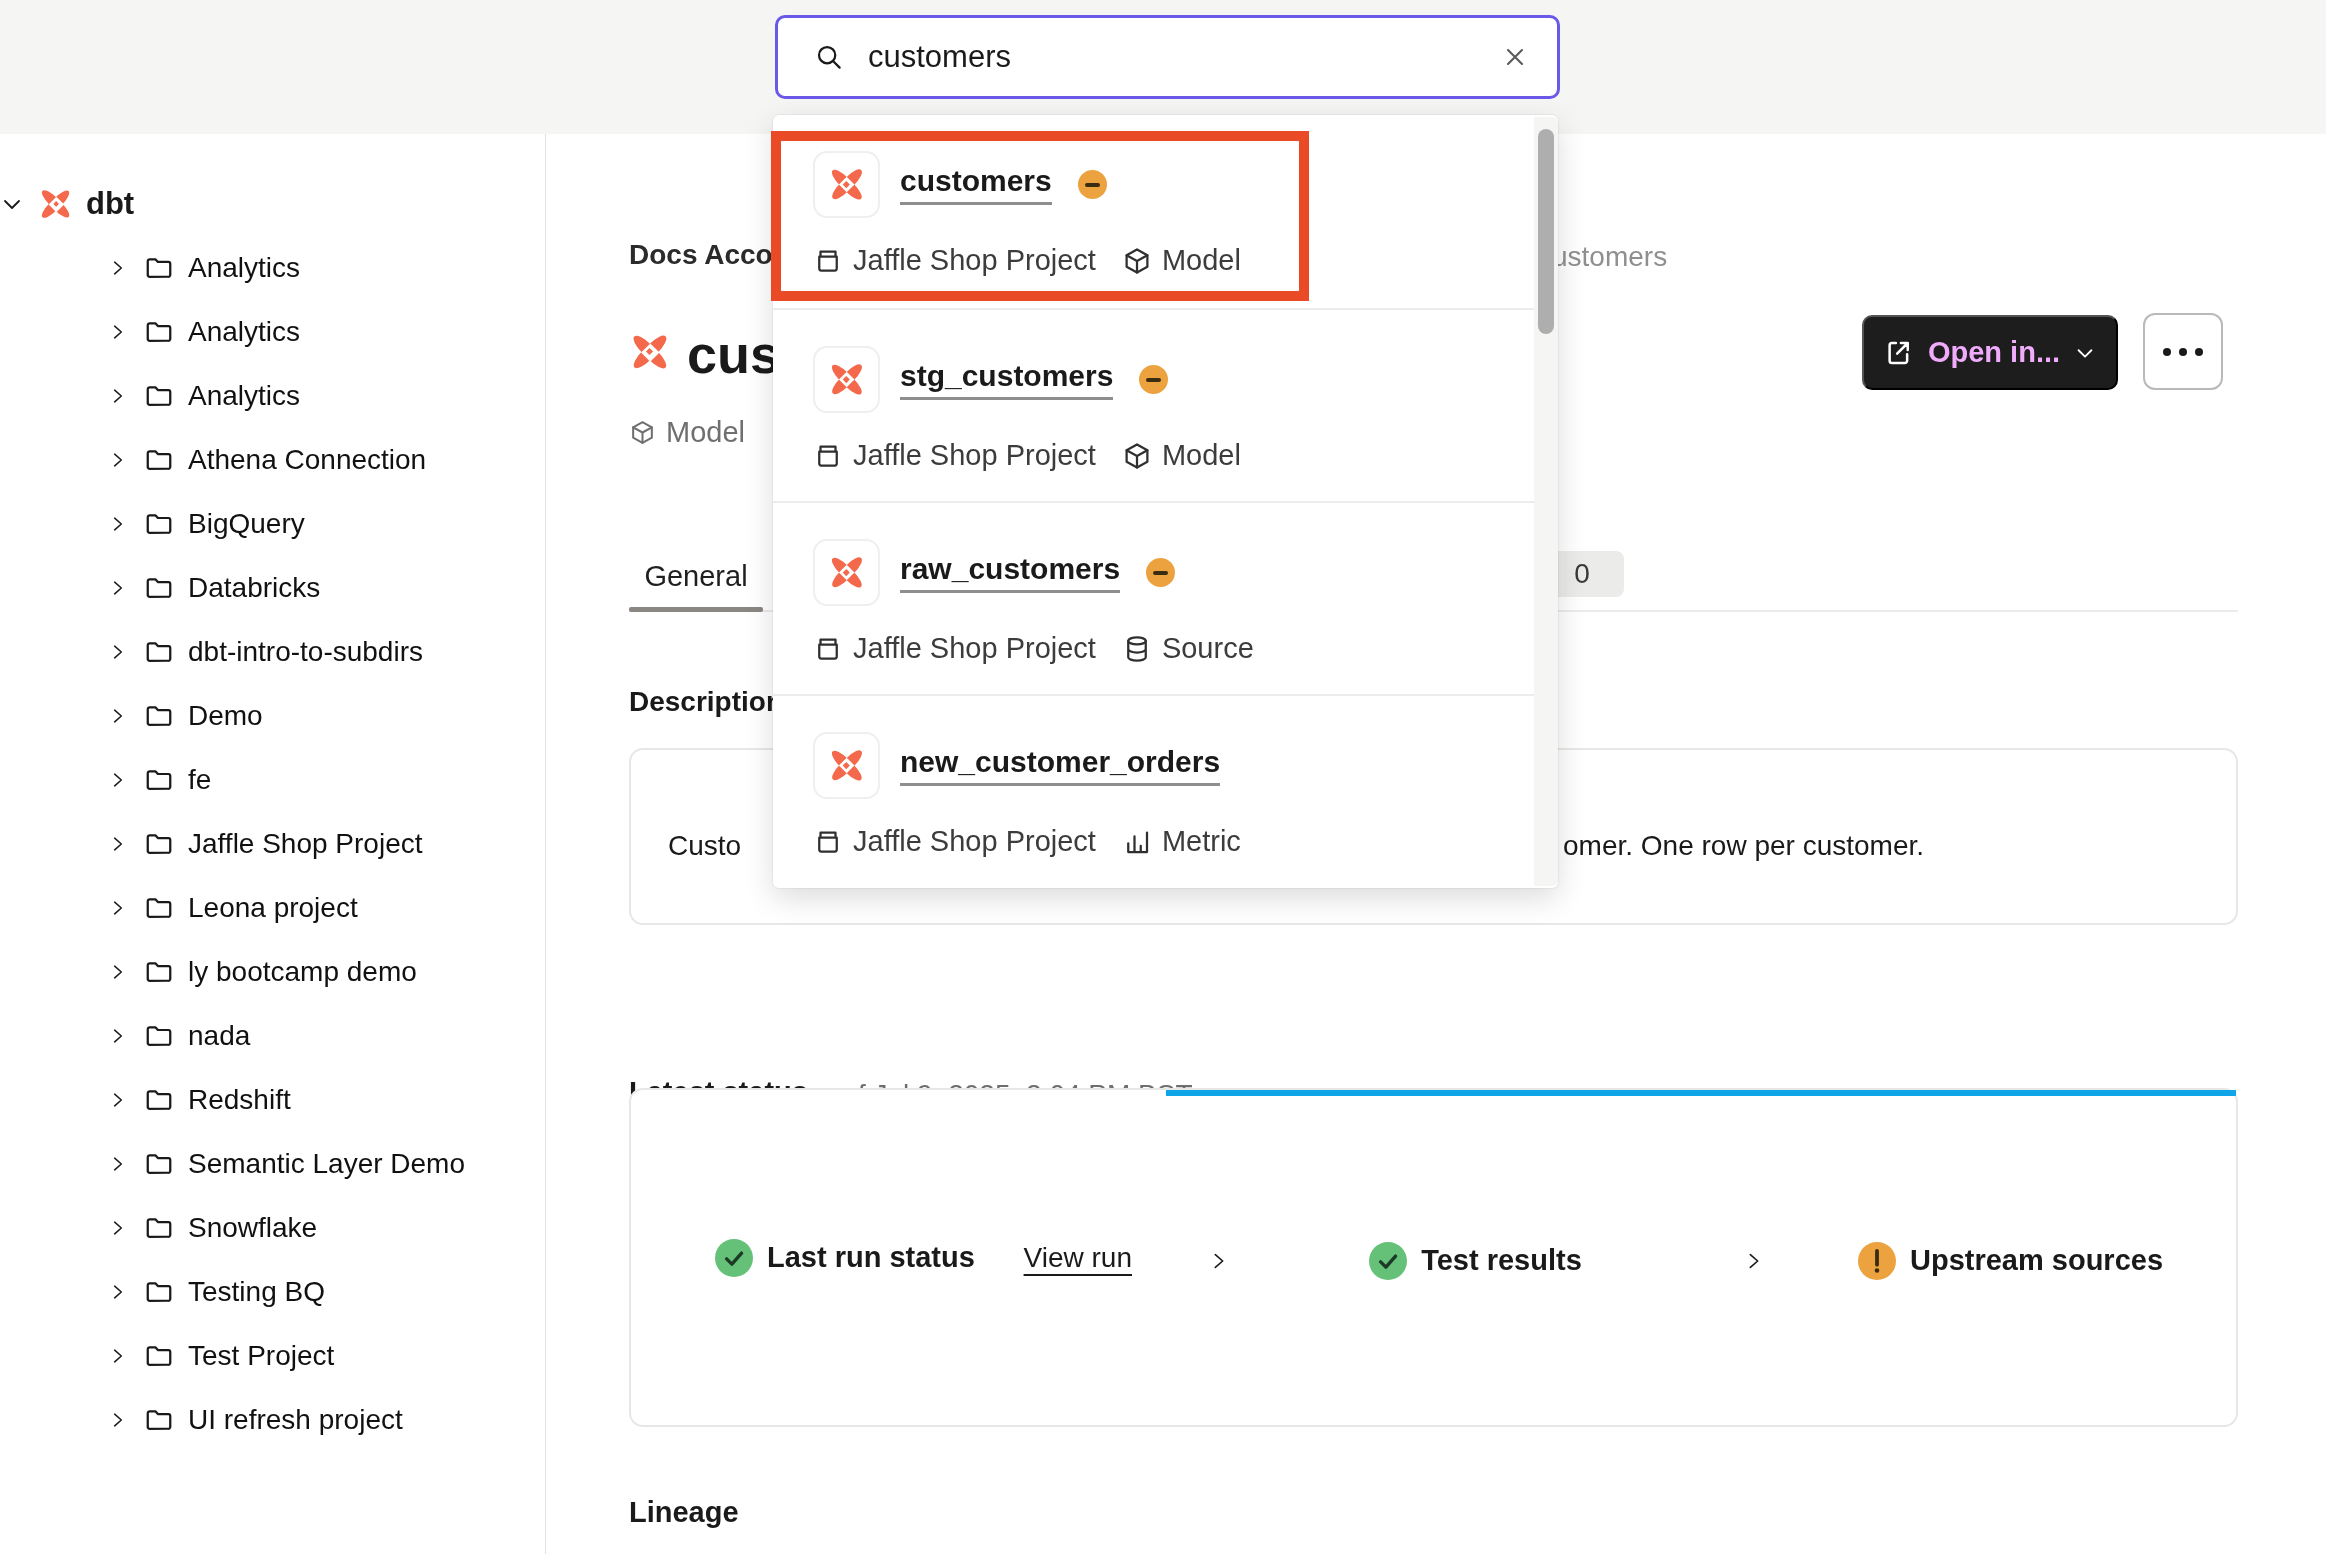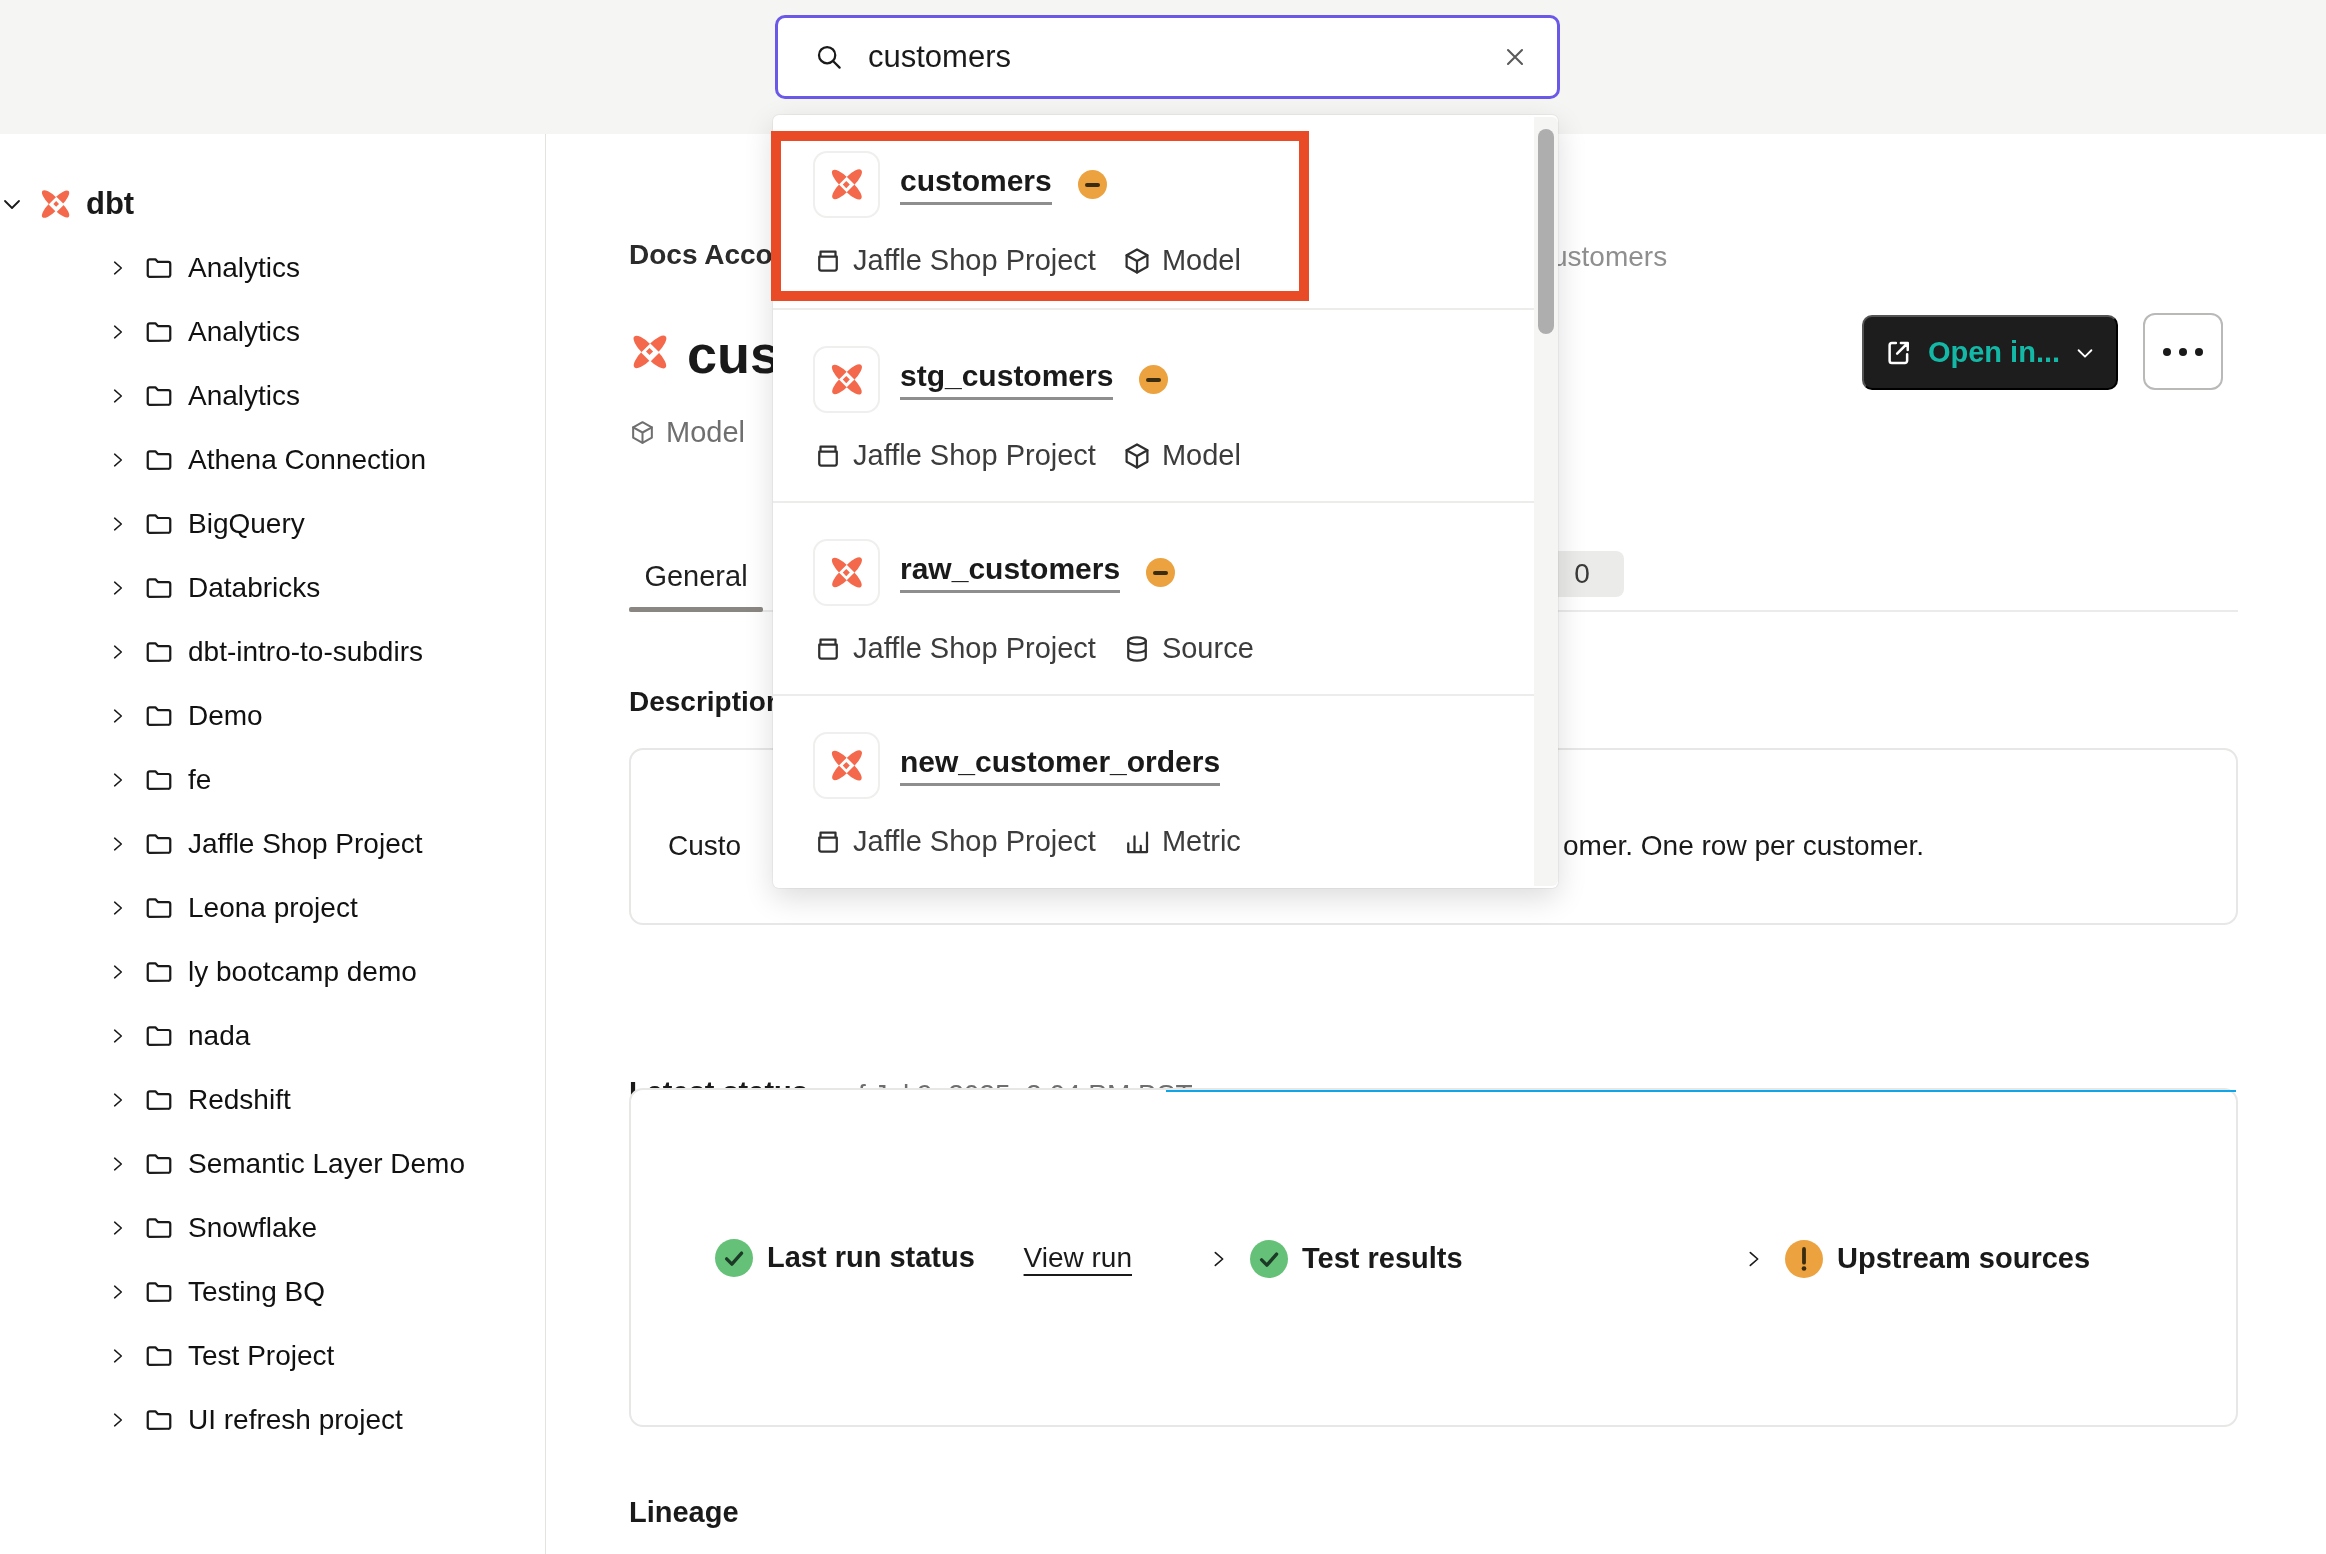--- a/index.html
+++ b/index.html
@@ -47,40 +47,40 @@
 
   
   .crumb-left{left:629px;top:239px;font-size:28px;font-weight:700;color:#2B2B2B;white-space:nowrap;cursor:pointer;}
   .crumb-right{left:1538px;top:241px;font-size:28px;color:#8F8F8F;white-space:nowrap;cursor:pointer;}
   .title-logo{left:629px;top:331px;}
   .page-title{left:687px;top:326px;font-size:54px;font-weight:700;line-height:56px;white-space:nowrap;}
   .subtitle{left:629px;top:416px;display:flex;align-items:center;font-size:29px;color:var(--gray);}
   .subtitle .lbl{margin-left:10px;}
   .subtitle .paren{margin-left:46px;}
 
-  .openin-btn{left:1862px;top:315px;width:256px;height:75px;background:#1D1D1D;border-radius:10px;display:flex;align-items:center;justify-content:center;gap:14px;color:#14b8a6;font-size:29px;font-weight:700;cursor:pointer;}
+  .openin-btn{left:1862px;top:315px;width:256px;height:75px;background:#1D1D1D;border-radius:10px;display:flex;align-items:center;justify-content:center;gap:14px;color:#f0abfc;font-size:29px;font-weight:700;cursor:pointer;}
   .more-btn{left:2143px;top:313px;width:80px;height:77px;background:#fff;border:2px solid #B9B9B7;border-radius:12px;display:flex;align-items:center;justify-content:center;gap:8px;cursor:pointer;}
   .more-btn b{width:8px;height:8px;border-radius:50%;background:#1A1A1A;}
 
   .tabbar-line{left:629px;top:610px;width:1609px;height:2px;background:#EBEBEB;}
   .tab-general{left:629px;top:546px;width:134px;height:60px;display:flex;align-items:center;justify-content:center;font-size:29px;color:#1F1F1F;cursor:pointer;}
   .tab-underline{left:629px;top:607px;width:134px;height:5px;background:#8A8681;border-radius:2px;}
   .zero-badge{left:1540px;top:551px;width:84px;height:46px;background:#EBEBE9;border-radius:8px;display:flex;align-items:center;justify-content:center;font-size:28px;color:#3A3A3A;cursor:pointer;}
 
   .h-desc{left:629px;top:686px;font-size:28px;font-weight:700;}
   .desc-box{left:629px;top:748px;width:1609px;height:177px;border:2px solid var(--line);border-radius:14px;background:#fff;}
   .desc-frag-l{left:668px;top:830px;font-size:28px;white-space:nowrap;}
   .desc-frag-r{left:1563px;top:830px;font-size:28px;white-space:nowrap;}
 
   .h-latest{left:629px;top:1076px;font-size:29px;font-weight:700;}
   .latest-asof{left:805px;top:1079px;font-size:28px;color:#6E6E6E;white-space:nowrap;}
 
   .status-box{left:629px;top:1088px;width:1609px;height:339px;border:2px solid var(--line);border-radius:14px;background:#fff;display:flex;}
   .srow{position:relative;flex:1;display:flex;align-items:center;padding-left:84px;font-size:29px;font-weight:700;}
-  .srow + .srow{border-top:2px solid #0ea5e9;}
+  .srow + .srow{border-top:6px solid #0ea5e9;justify-content:center;}
   .srow .chev{position:absolute;left:42px;top:50%;margin-top:-11px;}
   .srow .sicon{width:38px;height:38px;flex:0 0 auto;}
   .srow .lbl{margin-left:14px;}
   .view-run{margin-left:auto;margin-right:34px;font-size:28px;font-weight:400;text-decoration:underline;text-underline-offset:7px;cursor:pointer;}
   .h-lineage{left:629px;top:1496px;font-size:29px;font-weight:700;}
 
   
   .search{left:775px;top:15px;width:785px;height:84px;background:#fff;border:3px solid var(--purple);border-radius:10px;display:flex;align-items:center;z-index:30;padding:0 28px 0 36px;}
   .search input{flex:1;border:none;outline:none;font-family:"Liberation Sans",sans-serif;font-size:31px;color:#1A1A1A;margin-left:24px;background:transparent;}
   .search .clear{cursor:pointer;display:flex;}

